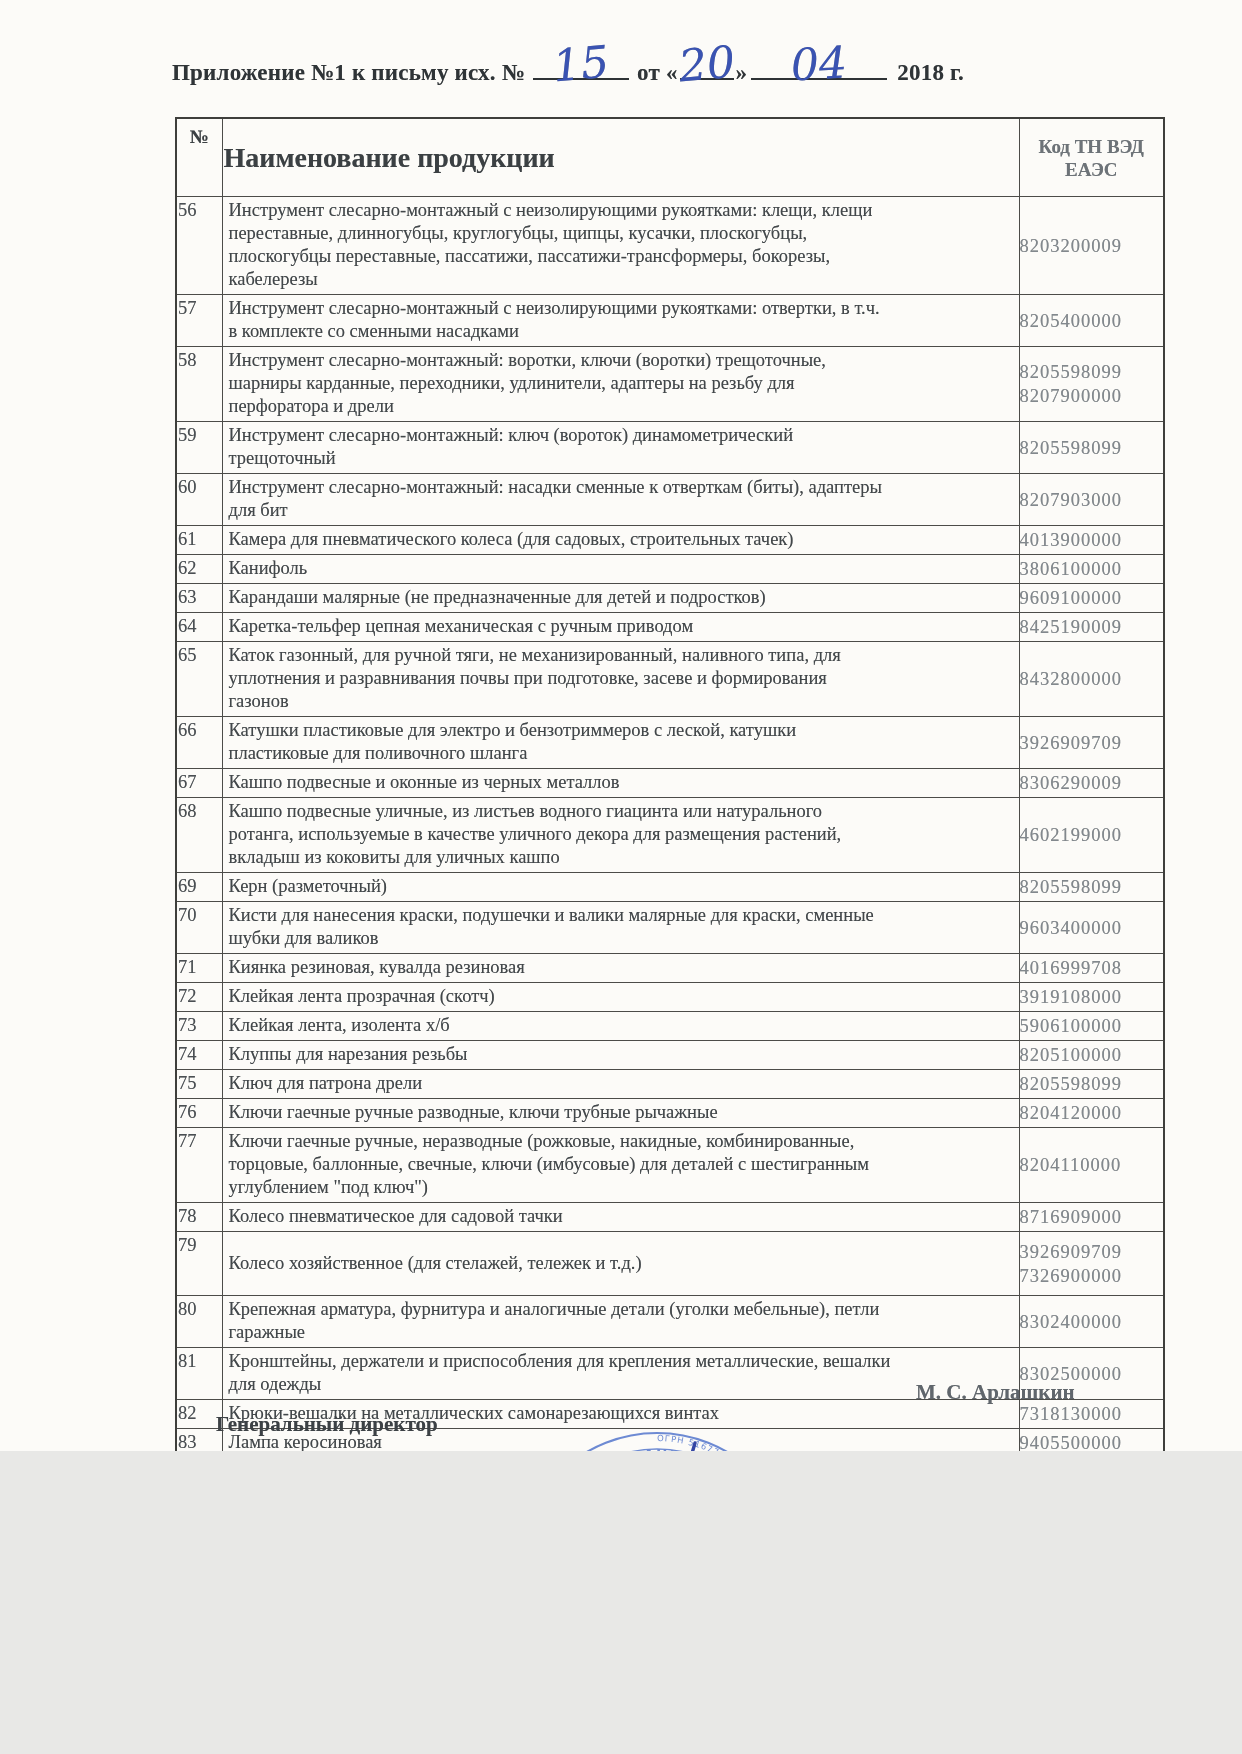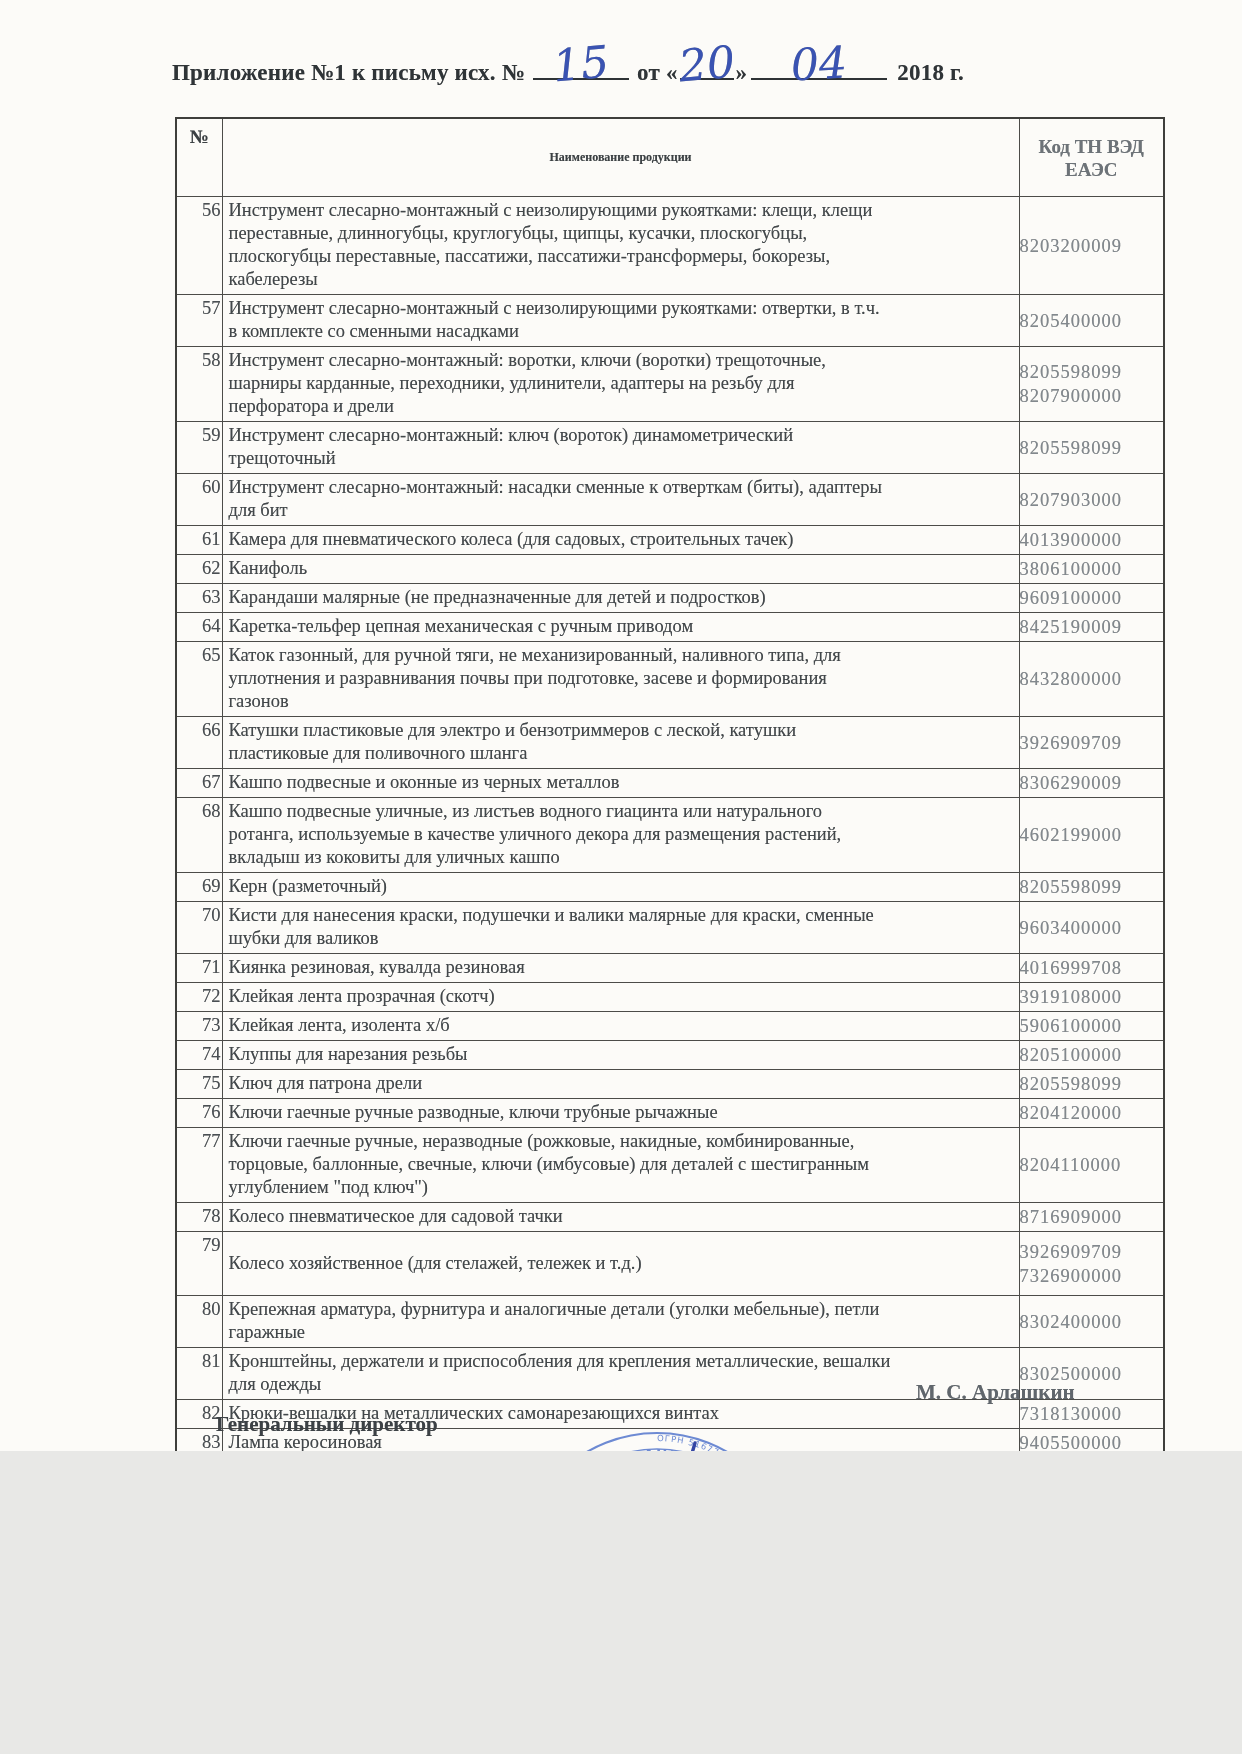--- a/index.html
+++ b/index.html
@@ -36,23 +36,23 @@
     border-collapse:collapse; table-layout:fixed;
     font-size:18.5px; line-height:23px;
   }
   table.products th, table.products td { border:1px solid #4c4c49; }
   table.products { border:2px solid #3f3f3c; }
   col.c-num  { width:46px; }
   col.c-name { width:797px; }
   col.c-code { width:145px; }
   thead th { font-weight:bold; height:70px; color:#3b4043; }
   th.h-num  { vertical-align:top; padding-top:6px; font-size:19px; }
-  th.h-name { text-align:center; vertical-align:middle; font-size:12px; }
+  th.h-name { text-align:left; vertical-align:middle; font-size:28px; }
   th.h-code { text-align:center; vertical-align:middle; font-size:19px; color:#6d7378; }
-  td.c-num  { vertical-align:top; text-align:right; padding-top:2px; color:#4a4f53; }
+  td.c-num  { vertical-align:top; text-align:left; padding-top:2px; color:#4a4f53; }
   td.c-name {
     vertical-align:middle; padding:2px 10px 3px 6px;
     white-space:pre-line; color:#42474a;
   }
   td.c-code { vertical-align:middle; text-align:left; padding:2px 0; }
   .code-line { color:#82888d; letter-spacing:1px; line-height:24px; }
   tr.multi-code { height:64px; }
   
   table.products, .doc-title, .footer-text { text-shadow:0 0 0.5px rgba(70,75,78,0.45); }
 

